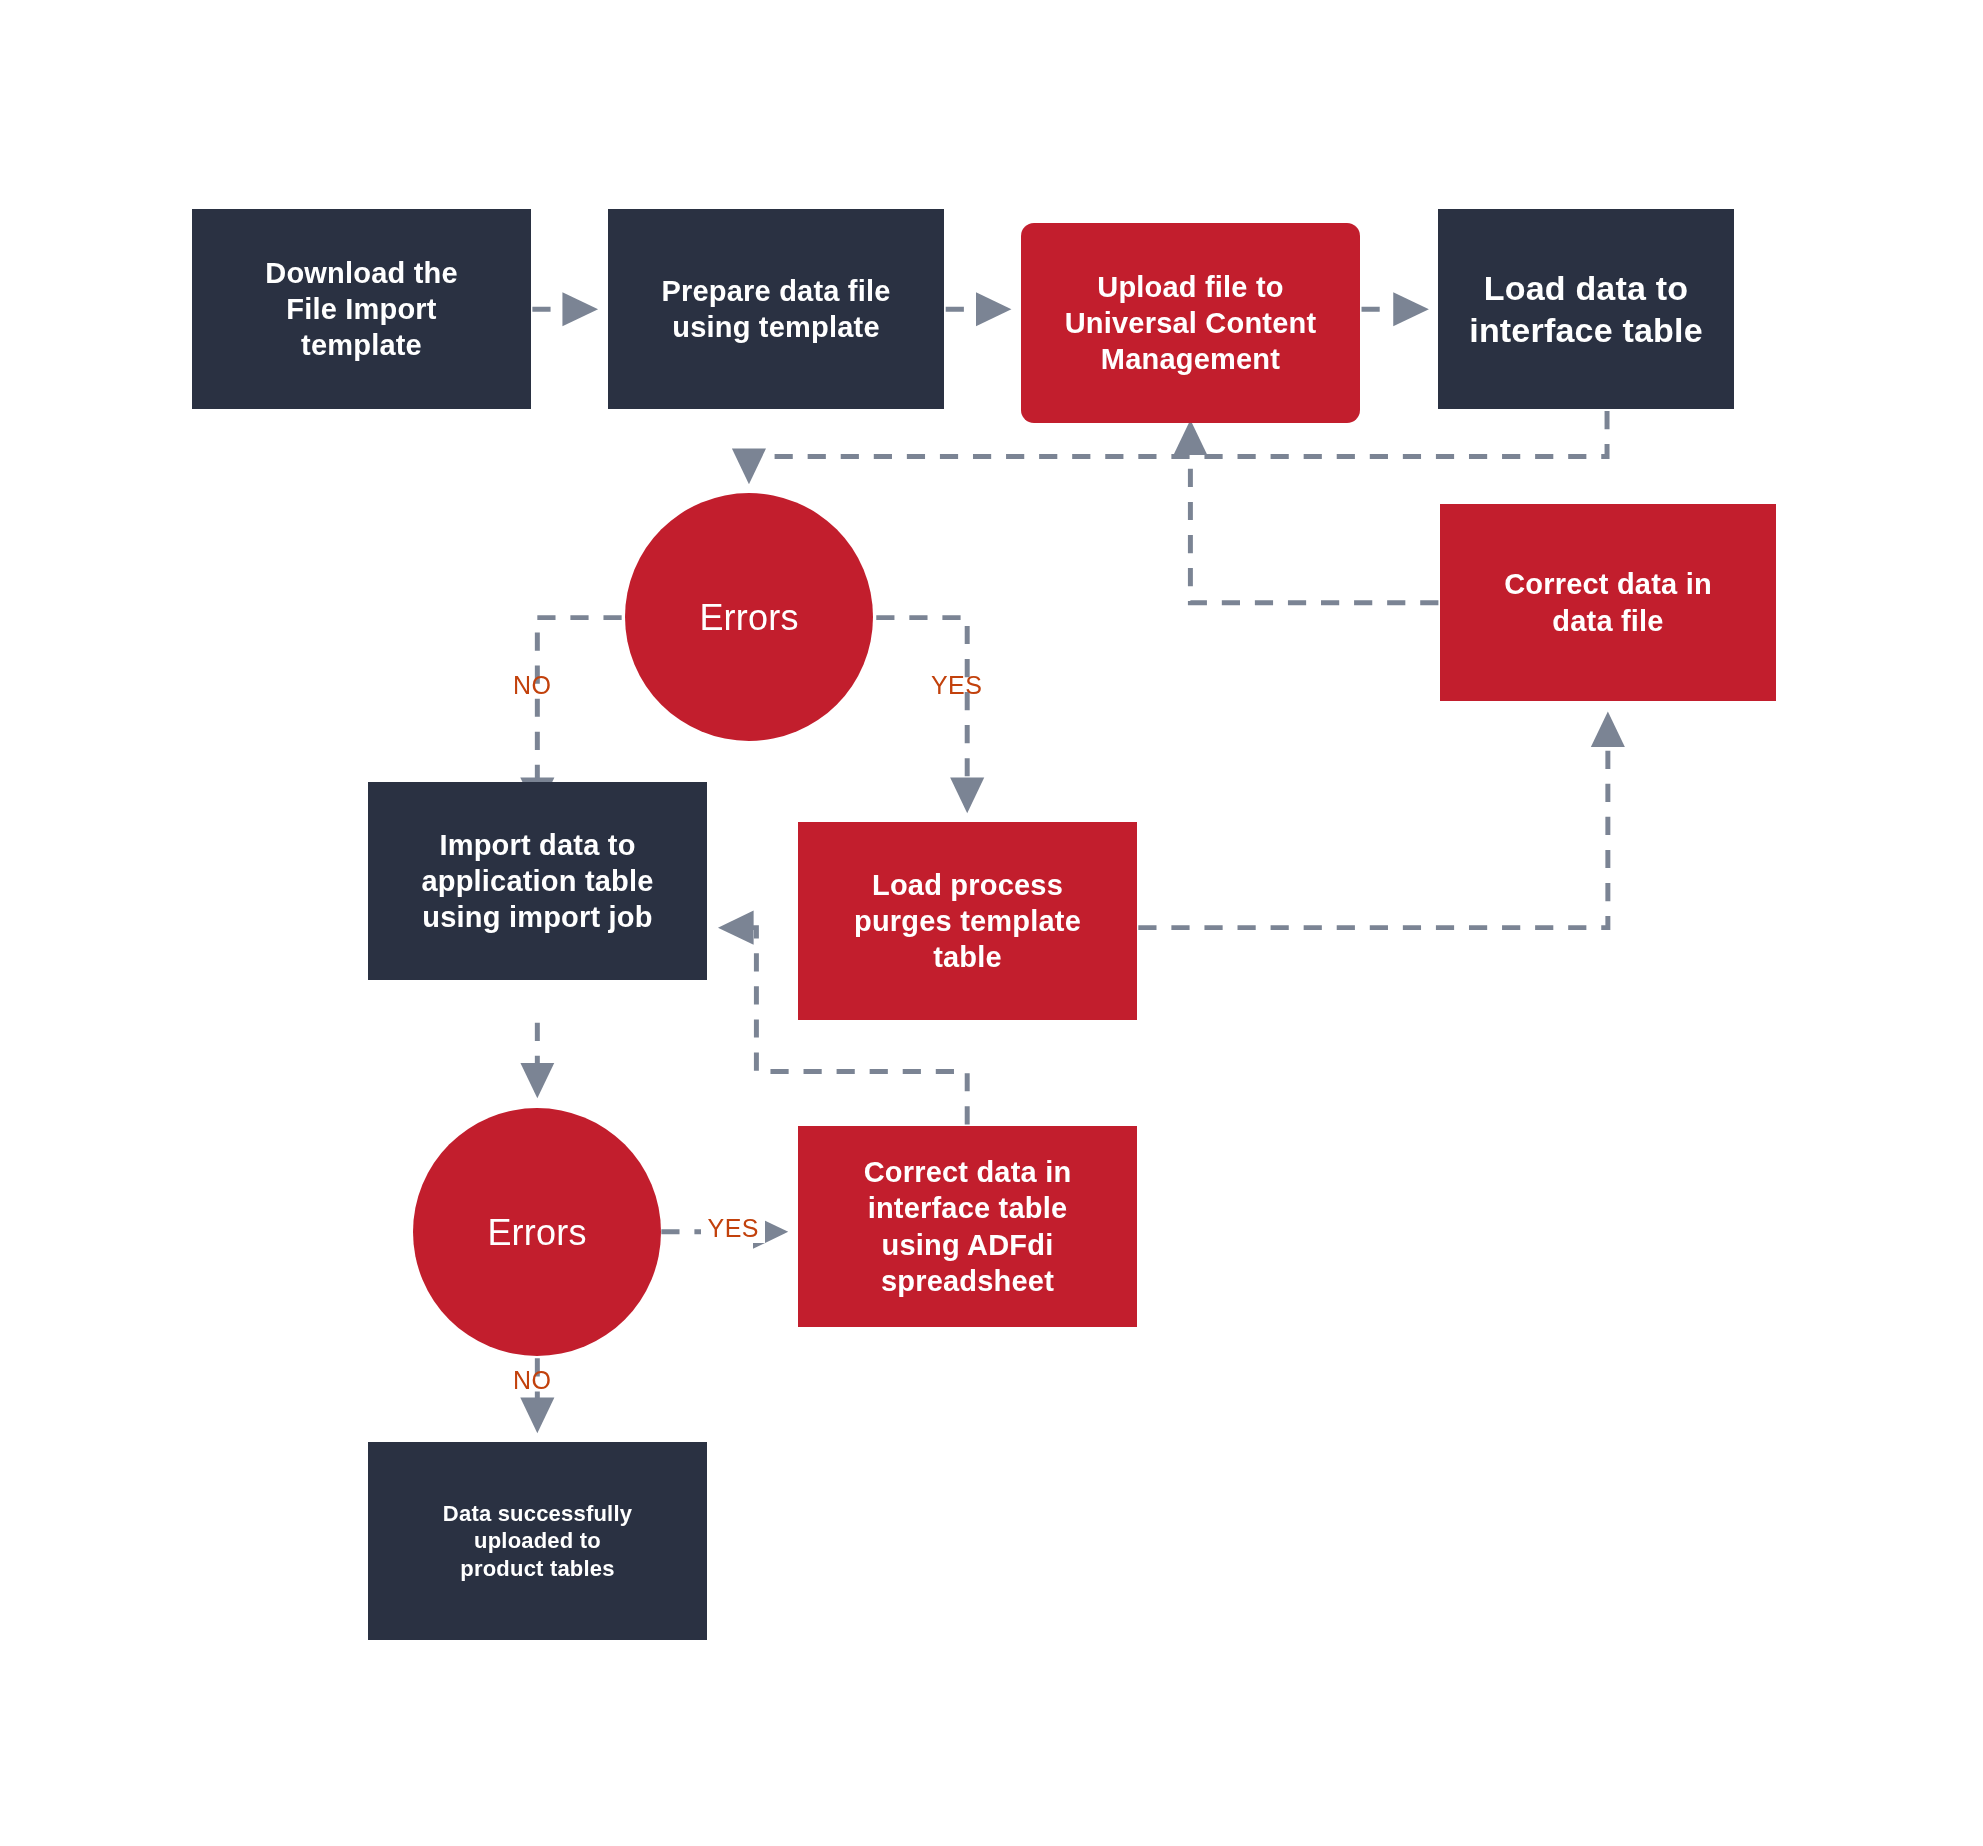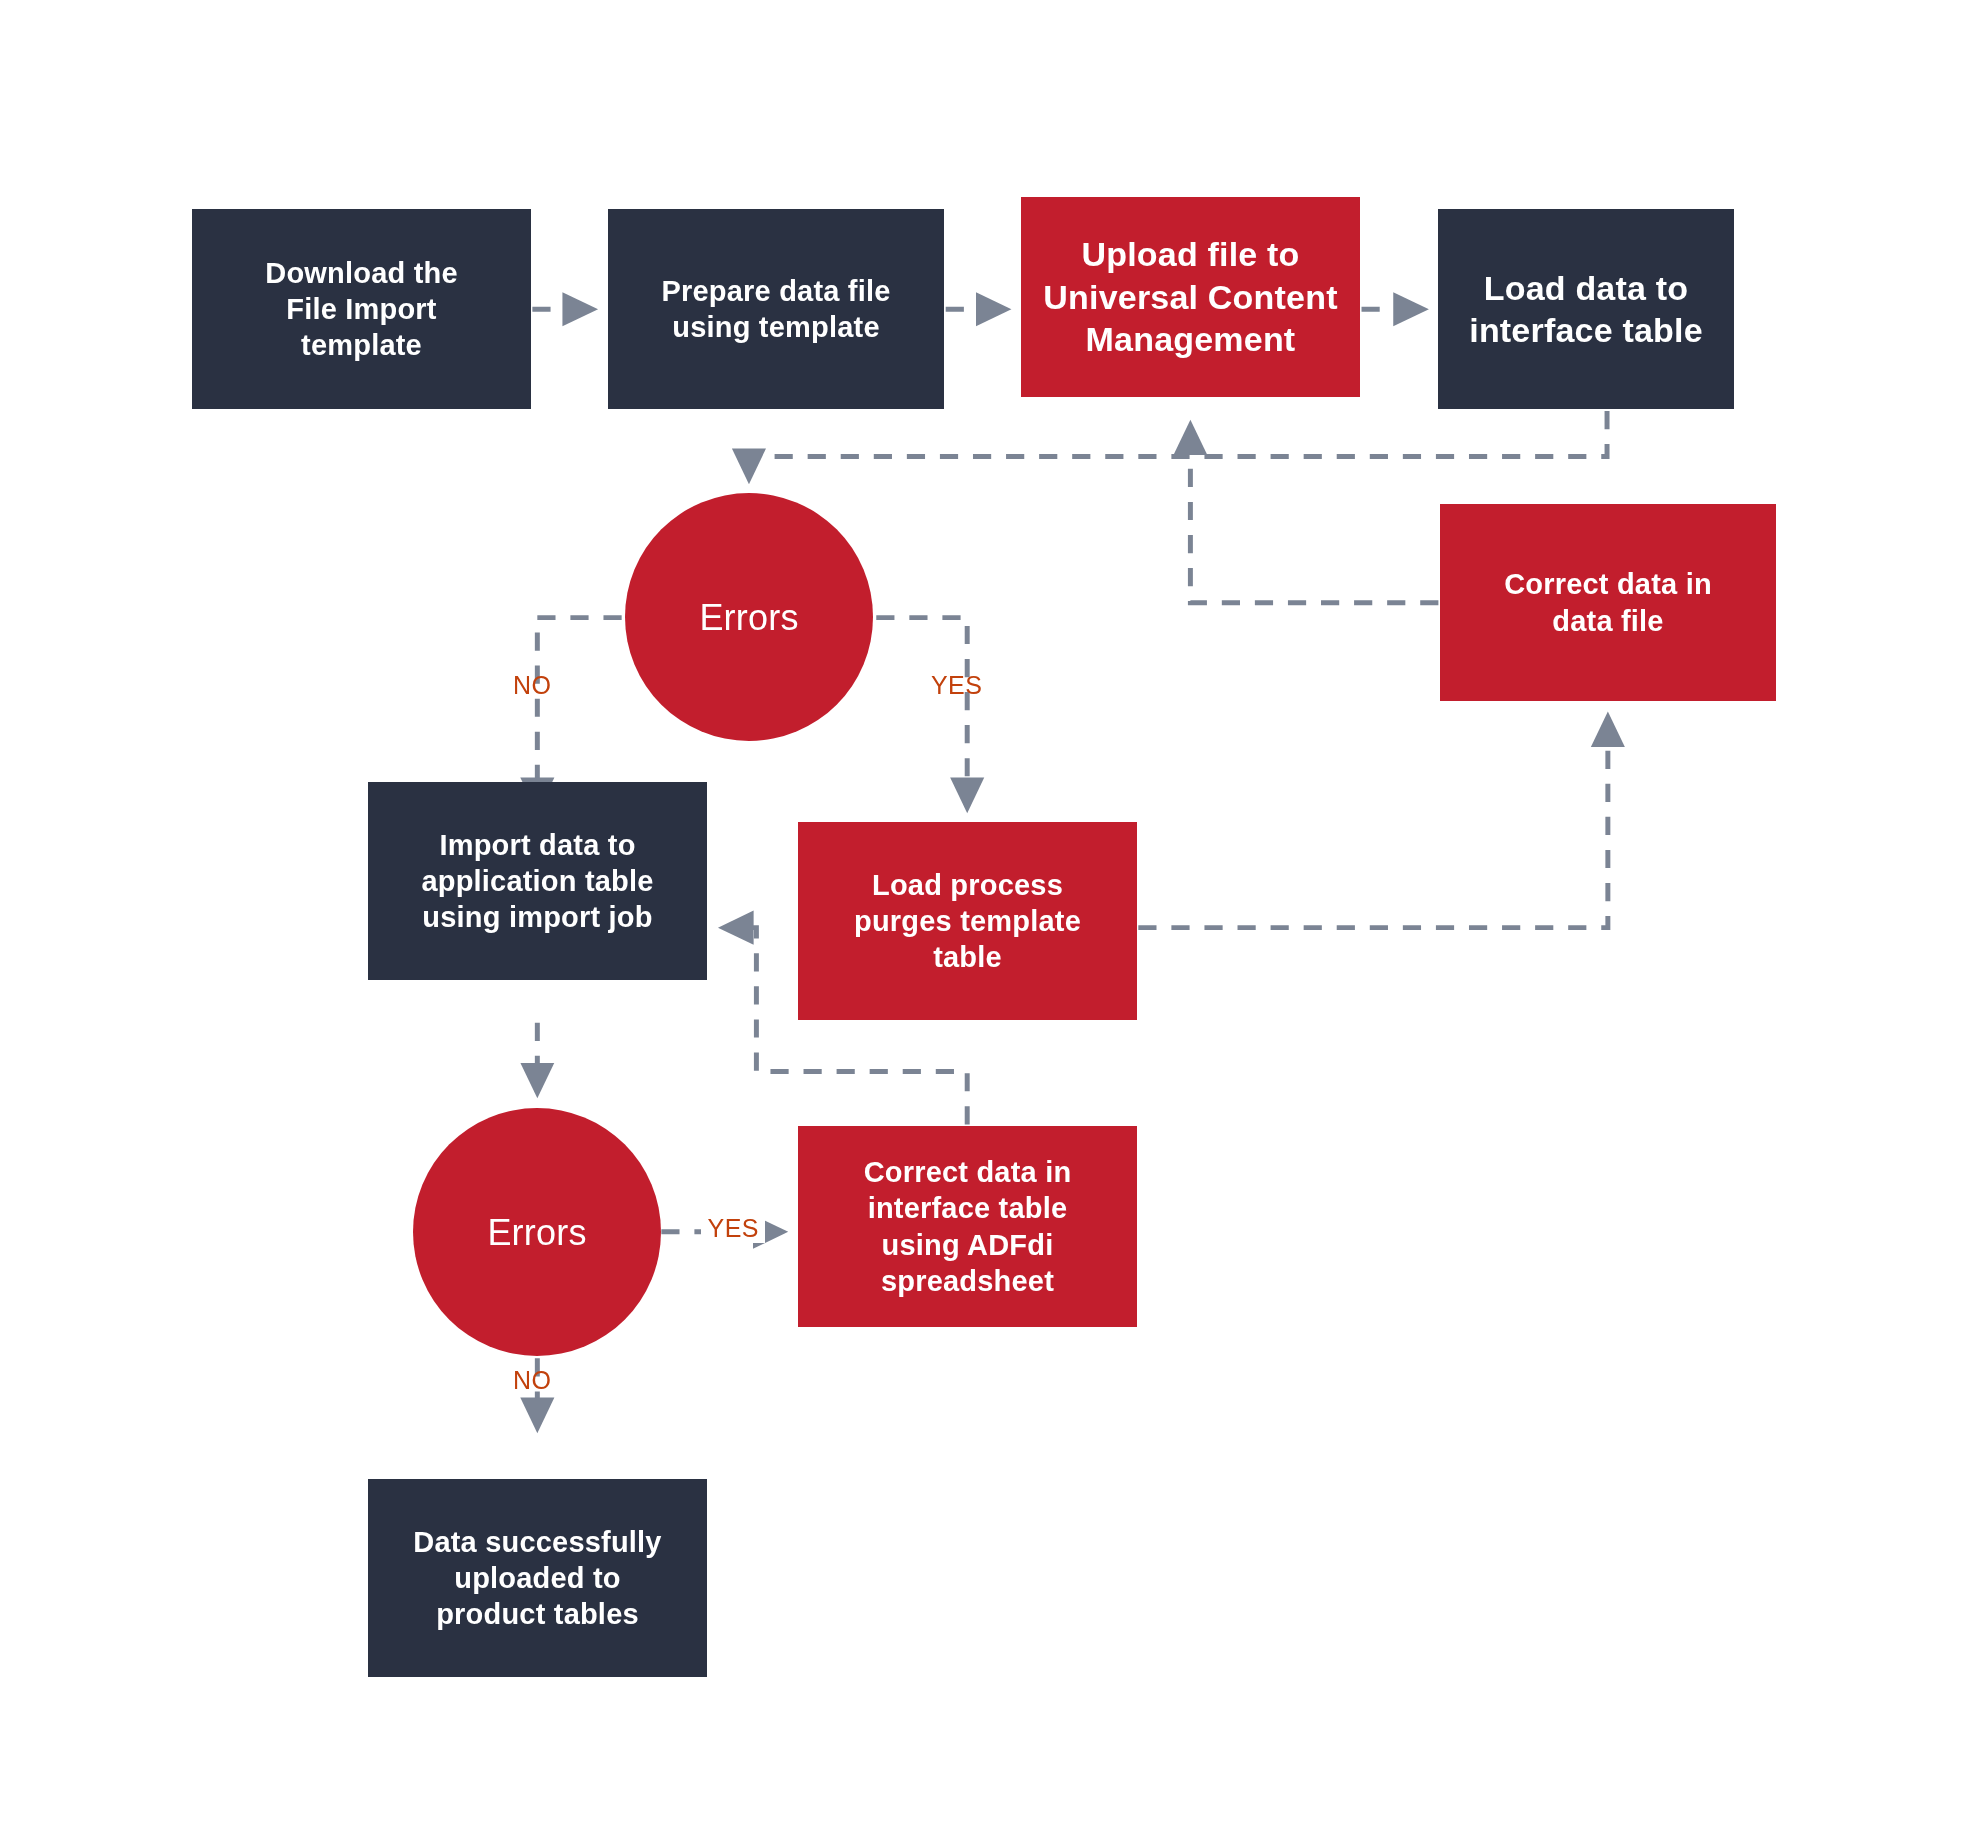--- a/index.html
+++ b/index.html
@@ -105,21 +105,21 @@
     <span class="node-label">Prepare data file
 using template</span>
   </div>
 
   <div class="node box navy" style="left:192px; top:209px; width:339px; height:200px; font-size:29px;">
     <span class="node-label">Download the
 File Import
 template</span>
   </div>
 
-  <div class="node box red" style="left:1021px; top:197px; width:339px; height:200px; font-size:34px;">
+  <div class="node box red" style="left:1021px; top:223px; width:339px; height:200px; font-size:29px;border-radius:13px;">
     <span class="node-label">Upload file to
 Universal Content
 Management</span>
   </div>
 
   <div class="node box navy" style="left:1438px; top:209px; width:296px; height:200px; font-size:34px;">
     <span class="node-label">Load data to
 interface table</span>
   </div>
 
@@ -148,21 +148,21 @@
     <span class="node-label">Errors</span>
   </div>
 
   <div class="node box red" style="left:798px; top:1126px; width:339px; height:201px; font-size:29px;">
     <span class="node-label">Correct data in
 interface table
 using ADFdi
 spreadsheet</span>
   </div>
 
-  <div class="node box navy" style="left:368px; top:1442px; width:339px; height:198px; font-size:29px;margin-top:37px;">
+  <div class="node box navy" style="left:368px; top:1442px; width:339px; height:198px; font-size:22px;">
     <span class="node-label">Data successfully
 uploaded to
 product tables</span>
   </div>
 
   <div class="edge-label" style="left:513px; top:671px;">NO</div>
 
   <div class="edge-label" style="left:931px; top:671px;">YES</div>
 
   <div class="edge-label" style="left:701px; top:1214px; background:#ffffff; padding:0 6.6px;">YES</div>

